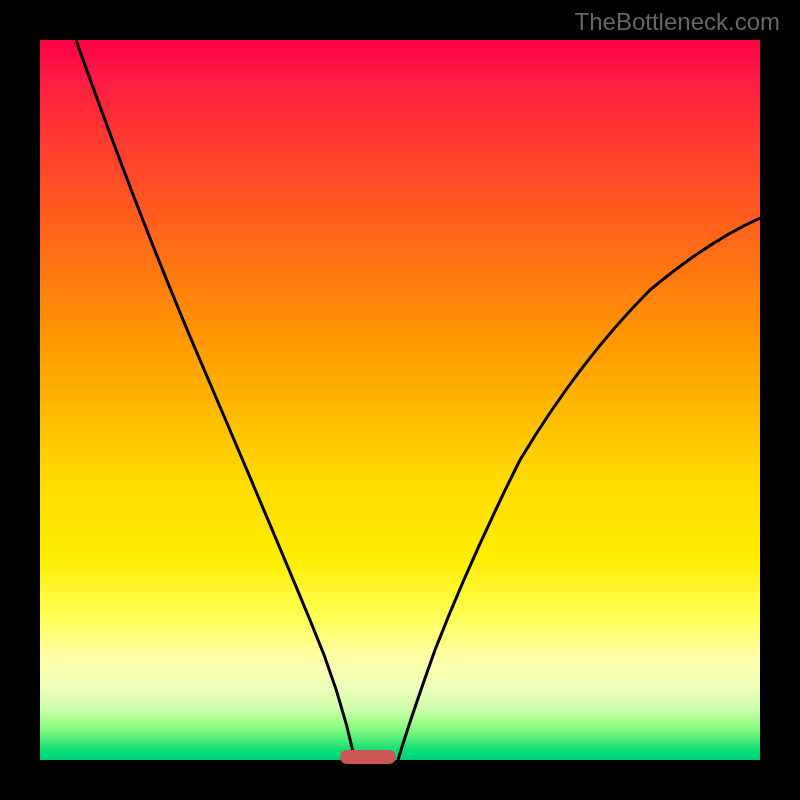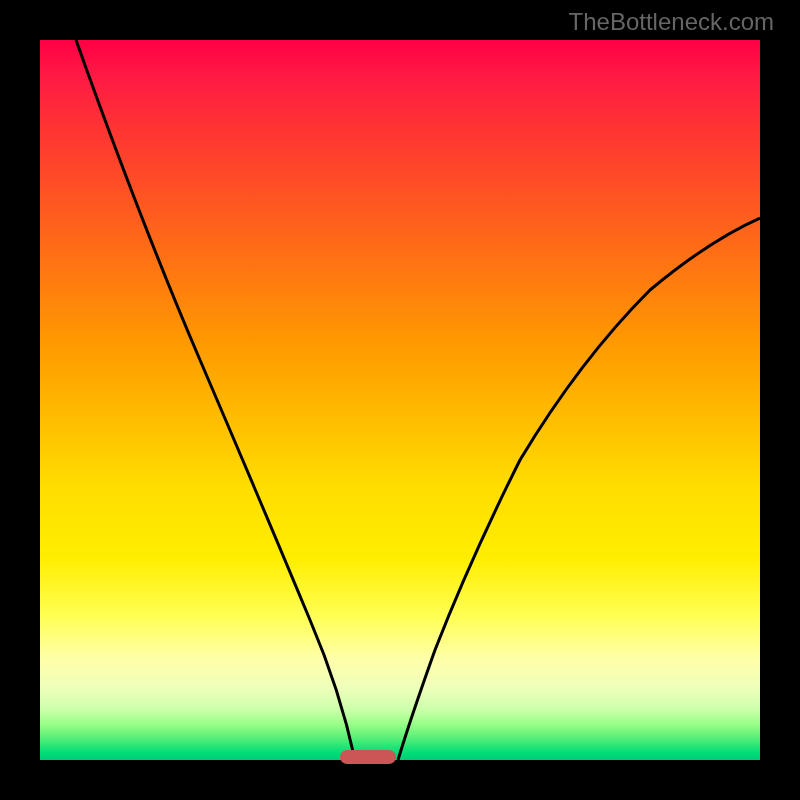--- a/index.html
+++ b/index.html
@@ -10,21 +10,21 @@
     body {
       width: 800px;
       height: 800px;
       background: #000;
       position: relative;
       overflow: hidden;
     }
     .watermark {
       position: absolute;
       top: 8px;
-      right: 26px;
+      right: 20px;
       color: #666;
       font-family: Arial, sans-serif;
       font-size: 24px;
       z-index: 10;
     }
     .chart-area {
       position: absolute;
       top: 40px;
       left: 40px;
       right: 40px;

